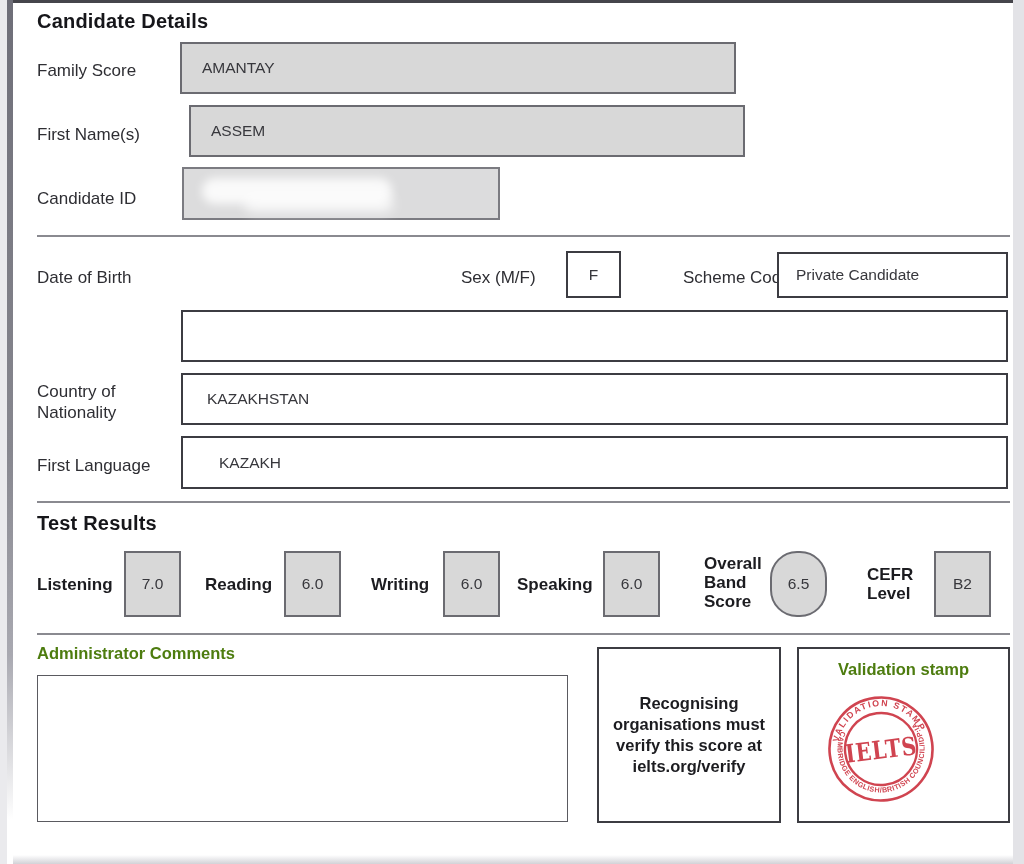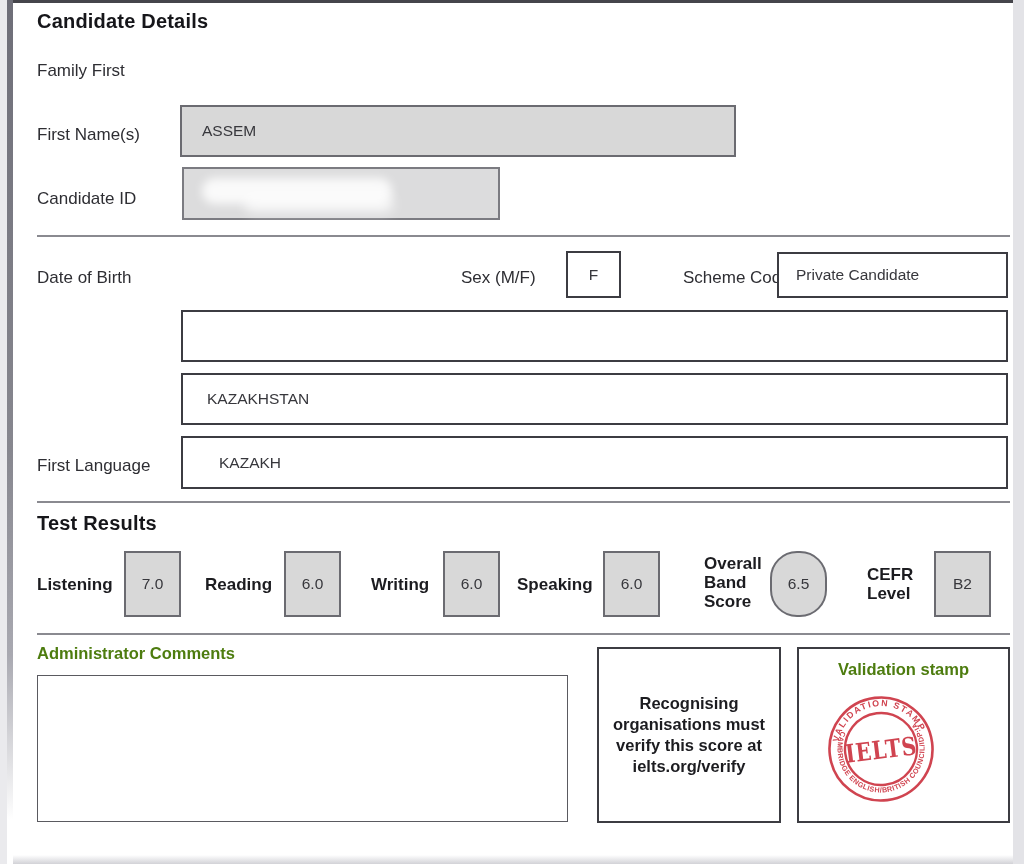--- a/index.html
+++ b/index.html
@@ -61,24 +61,27 @@
 <div id="screen">
 
   <div class="edge" id="edge-left-strip"></div>
   <div class="edge" id="edge-left-line"></div>
   <div class="edge" id="edge-top-line"></div>
   <div class="edge" id="edge-right-strip"></div>
   <div class="edge" id="edge-bottom-shade"></div>
 
   <div class="abs h1" style="left:37px;top:10px;">Candidate Details</div>
 
-  <div class="abs label" style="left:37px;top:60px;">Family First</div>
+  <div class="abs label" style="left:37px;top:60px;">Family Score</div>
+  <div class="abs gray-box pad" style="left:180px;top:42px;width:556px;height:52px;">
+    <span class="value">AMANTAY</span>
+  </div>
 
   <div class="abs label" style="left:37px;top:124px;">First Name(s)</div>
-  <div class="abs gray-box pad" style="left:180px;top:105px;width:556px;height:52px;">
+  <div class="abs gray-box pad" style="left:189px;top:105px;width:556px;height:52px;">
     <span class="value">ASSEM</span>
   </div>
 
   <div class="abs label" style="left:37px;top:188px;">Candidate ID</div>
   <div class="abs gray-box pad" style="left:182px;top:167px;width:318px;height:53px;background:#dcdcdd;border-color:#7b7b81;">
     <span class="value"></span>
     <div class="smudge1"></div>
     <div class="smudge2"></div>
   </div>
 
@@ -93,20 +96,21 @@
 
   <div class="abs label" style="left:653px;top:267px;margin-left:30px;">Scheme Code</div>
   <div class="abs white-box" style="left:777px;top:252px;width:231px;height:46px;padding-left:17px;">
     <span class="value">Private Candidate</span>
   </div>
 
   <div class="abs white-box pad" style="left:181px;top:310px;width:827px;height:52px;">
     <span class="value"></span>
   </div>
 
+  <div class="abs label" style="left:37px;top:381px;width:95px;">Country of Nationality</div>
   <div class="abs white-box" style="left:181px;top:373px;width:827px;height:52px;padding-left:24px;">
     <span class="value">KAZAKHSTAN</span>
   </div>
 
   <div class="abs label" style="left:37px;top:455px;">First Language</div>
   <div class="abs white-box" style="left:181px;top:436px;width:827px;height:53px;padding-left:36px;">
     <span class="value">KAZAKH</span>
   </div>
 
   <div class="abs divider" style="left:37px;top:501px;width:973px;"></div>

